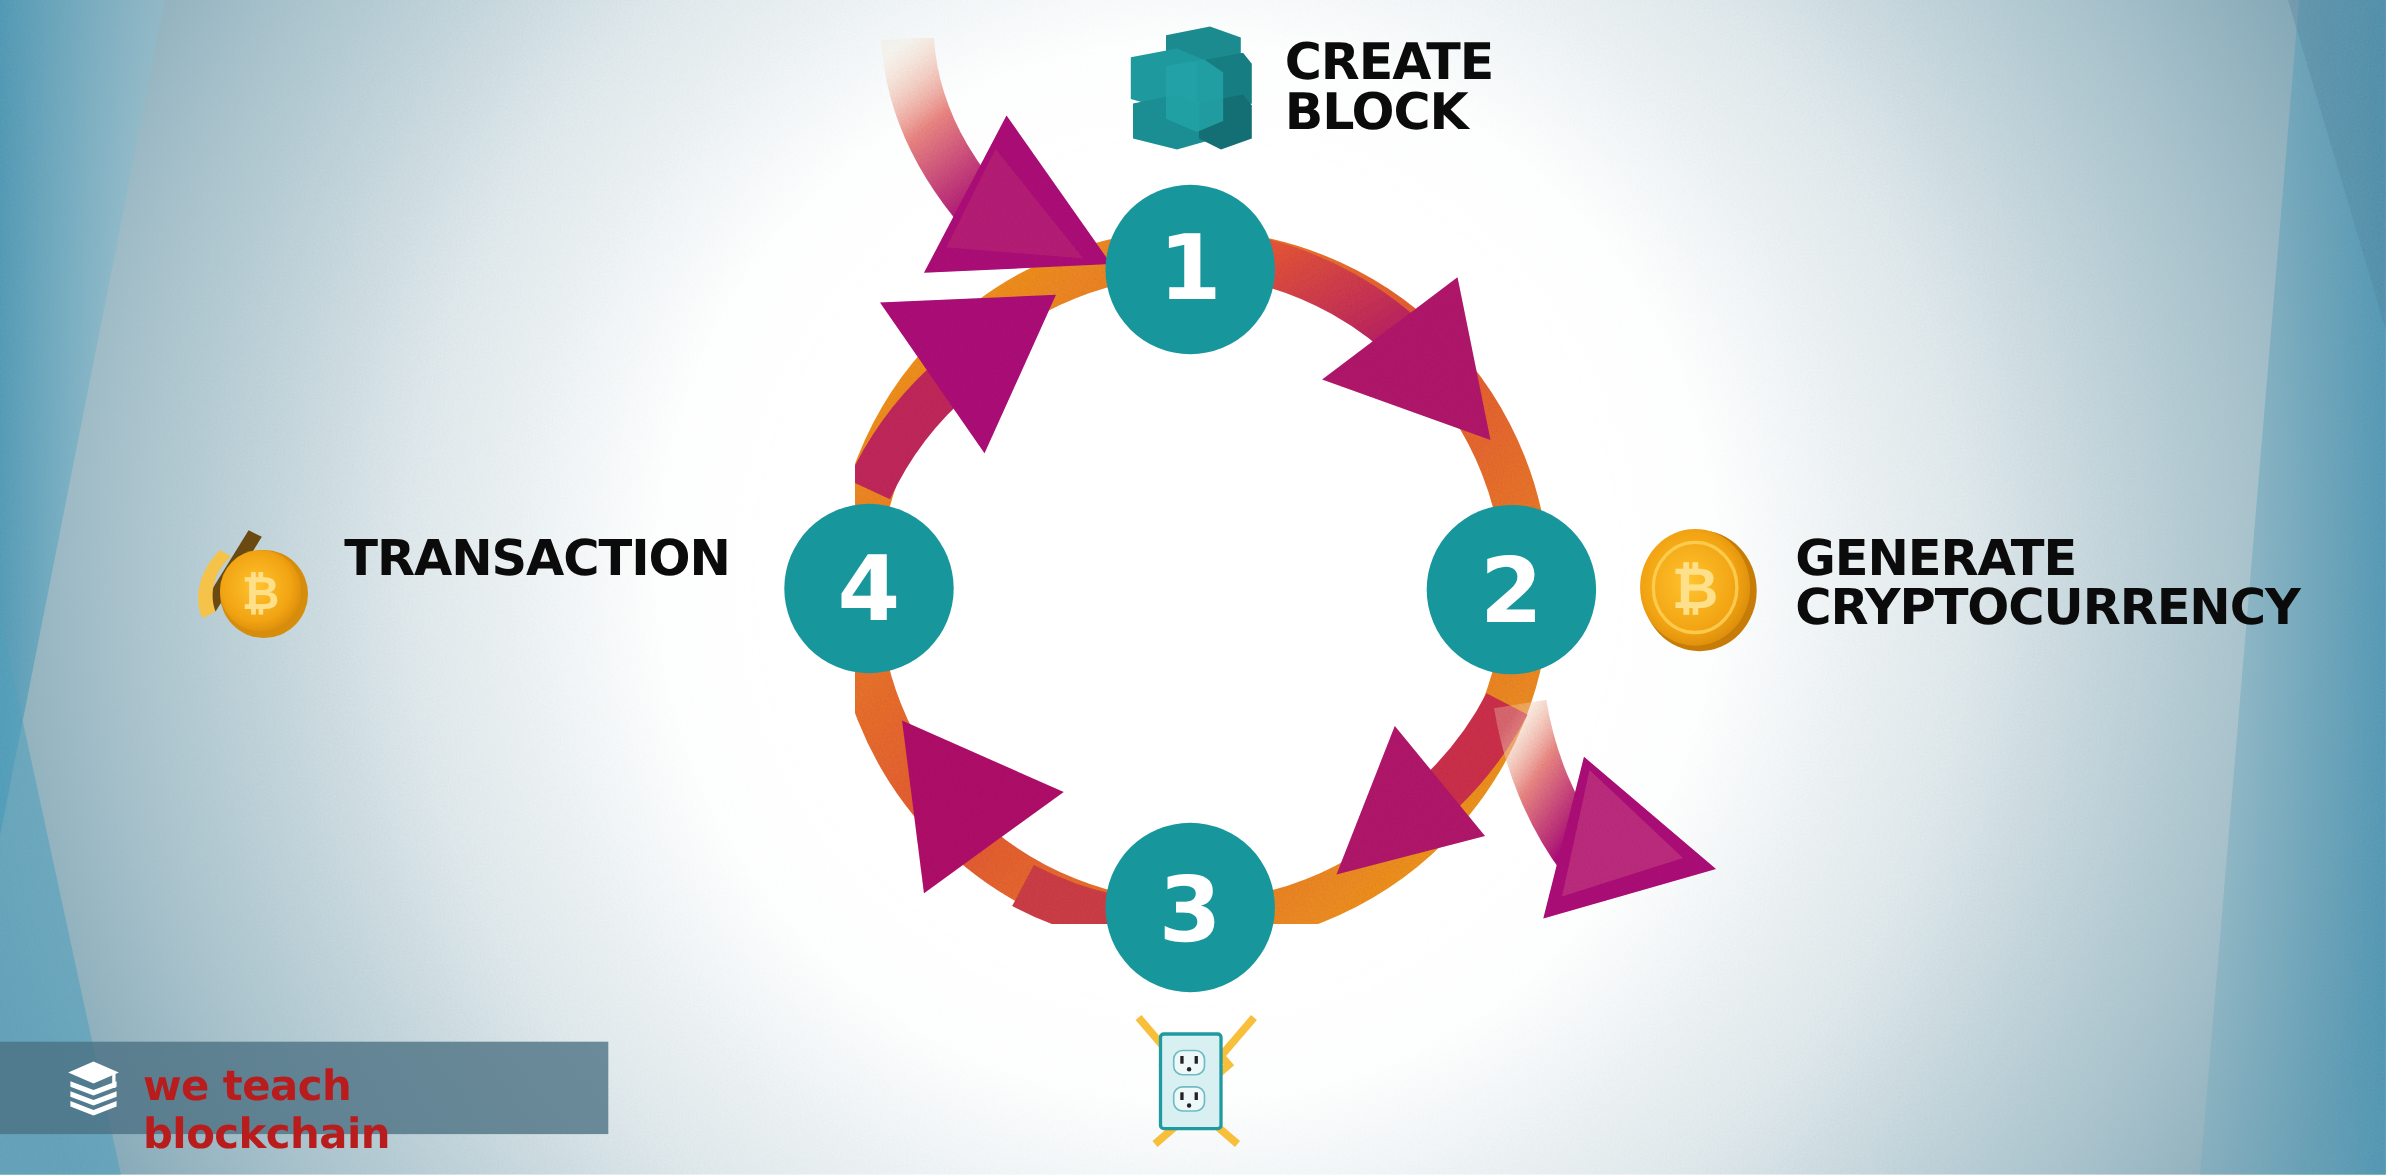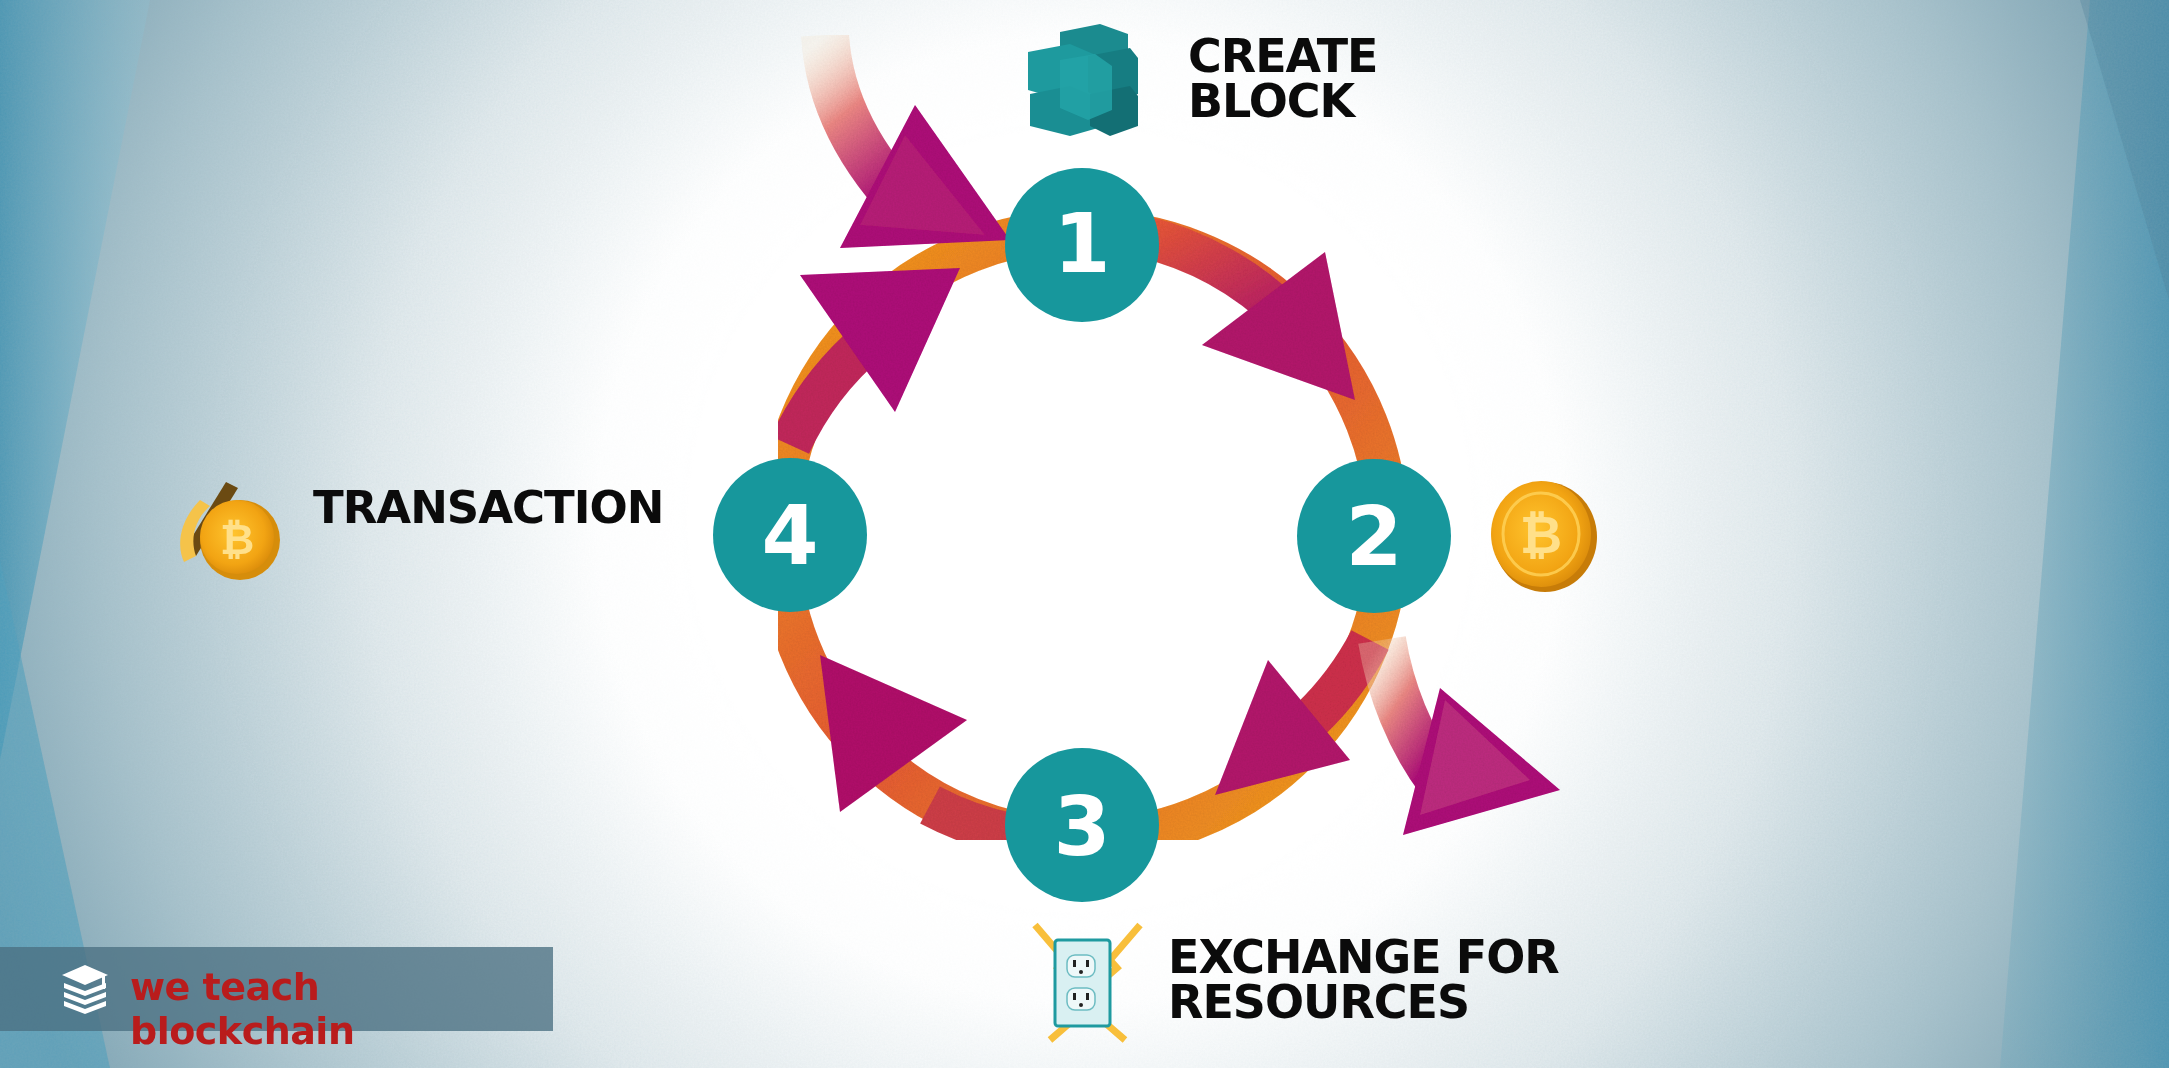--- a/index.html
+++ b/index.html
@@ -13,21 +13,21 @@
   .label {
     position: absolute;
     font-family: "DejaVu Sans", sans-serif;
     font-weight: bold;
     color: #0b0b0b;
     line-height: 0.98;
     letter-spacing: -1px;
     text-transform: uppercase;
   }
   .label span { display: block; white-space: nowrap; }
-  .lbl-create { left: 1168px; top: 34px; font-size: 46px; margin-left: 20px; }
+  .lbl-create { left: 1168px; top: 34px; font-size: 46px; }
   .lbl-generate { left: 1632px; top: 486px; font-size: 45px; }
   .lbl-exchange { left: 1168px; top: 935px; font-size: 46px; }
   .lbl-fees { left: 313px; top: 486px; font-size: 45px; }
 
   .brand {
     position: absolute; left: 0; top: 947px; width: 553px; height: 84px;
     background: rgba(74,112,130,0.78);
     display: flex; align-items: center;
   }
   .brand-logo { position: absolute; left: 58px; top: 16px; width: 54px; height: 54px; }
@@ -202,23 +202,23 @@
       <rect x="1073" y="993" width="3" height="7" fill="#222"></rect>
         <rect x="1086" y="993" width="3" height="7" fill="#222"></rect>
       <circle cx="1081" cy="1005" r="2" fill="#222"></circle>
     </g>
   </svg>
 
   <div class="label lbl-create">
     <span>CREATE</span>
     <span>BLOCK</span>
   </div>
-  <div class="label lbl-exchange">
-    <span>EXCHANGE FOR</span>
-    <span>RESOURCES</span>
+  <div class="label lbl-generate">
+    <span>GENERATE</span>
+    <span>CRYPTOCURRENCY</span>
   </div>
   <div class="label lbl-fees">
     <span>TRANSACTION</span>
   </div>
 
   <div class="brand">
     <svg class="brand-logo" viewBox="0 0 54 54">
       <polygon points="4,12 27,2 50,12 27,22" fill="#ffffff"></polygon>
       <polygon points="6,20 27,28 48,20 48,25 27,33 6,25" fill="#ffffff"></polygon>
       <polygon points="6,29 27,37 48,29 48,34 27,42 6,34" fill="#ffffff"></polygon>

